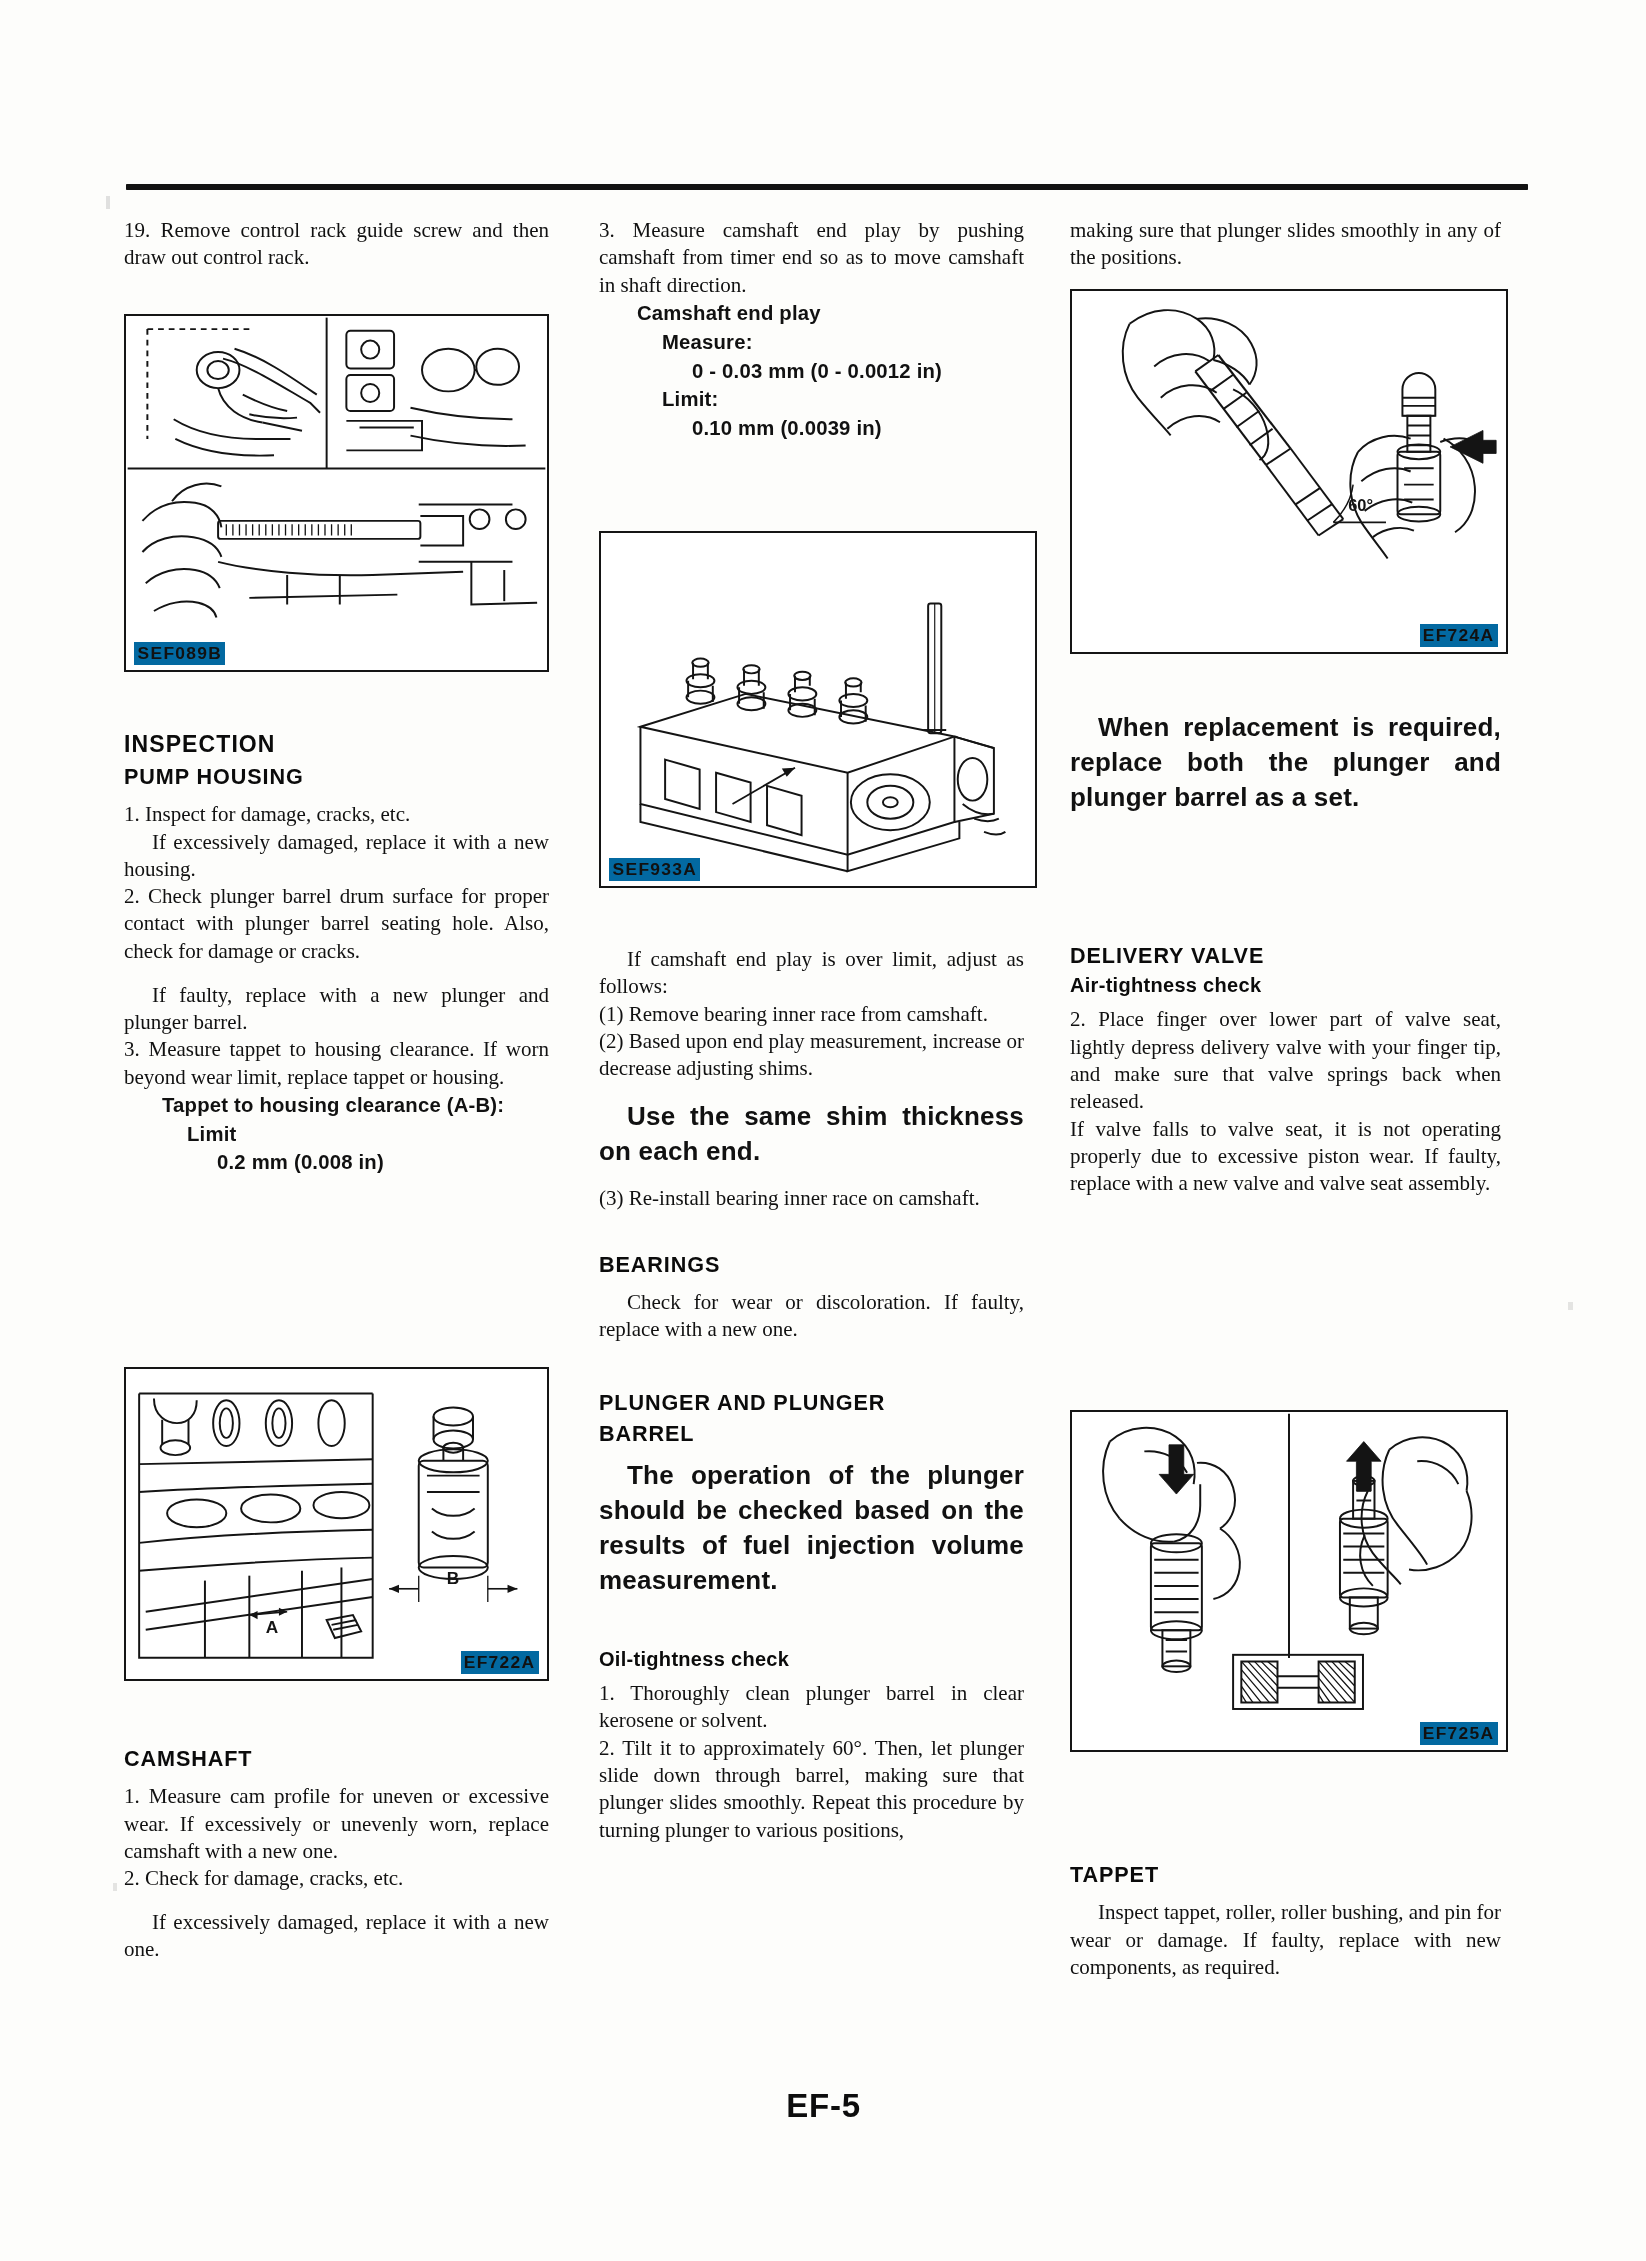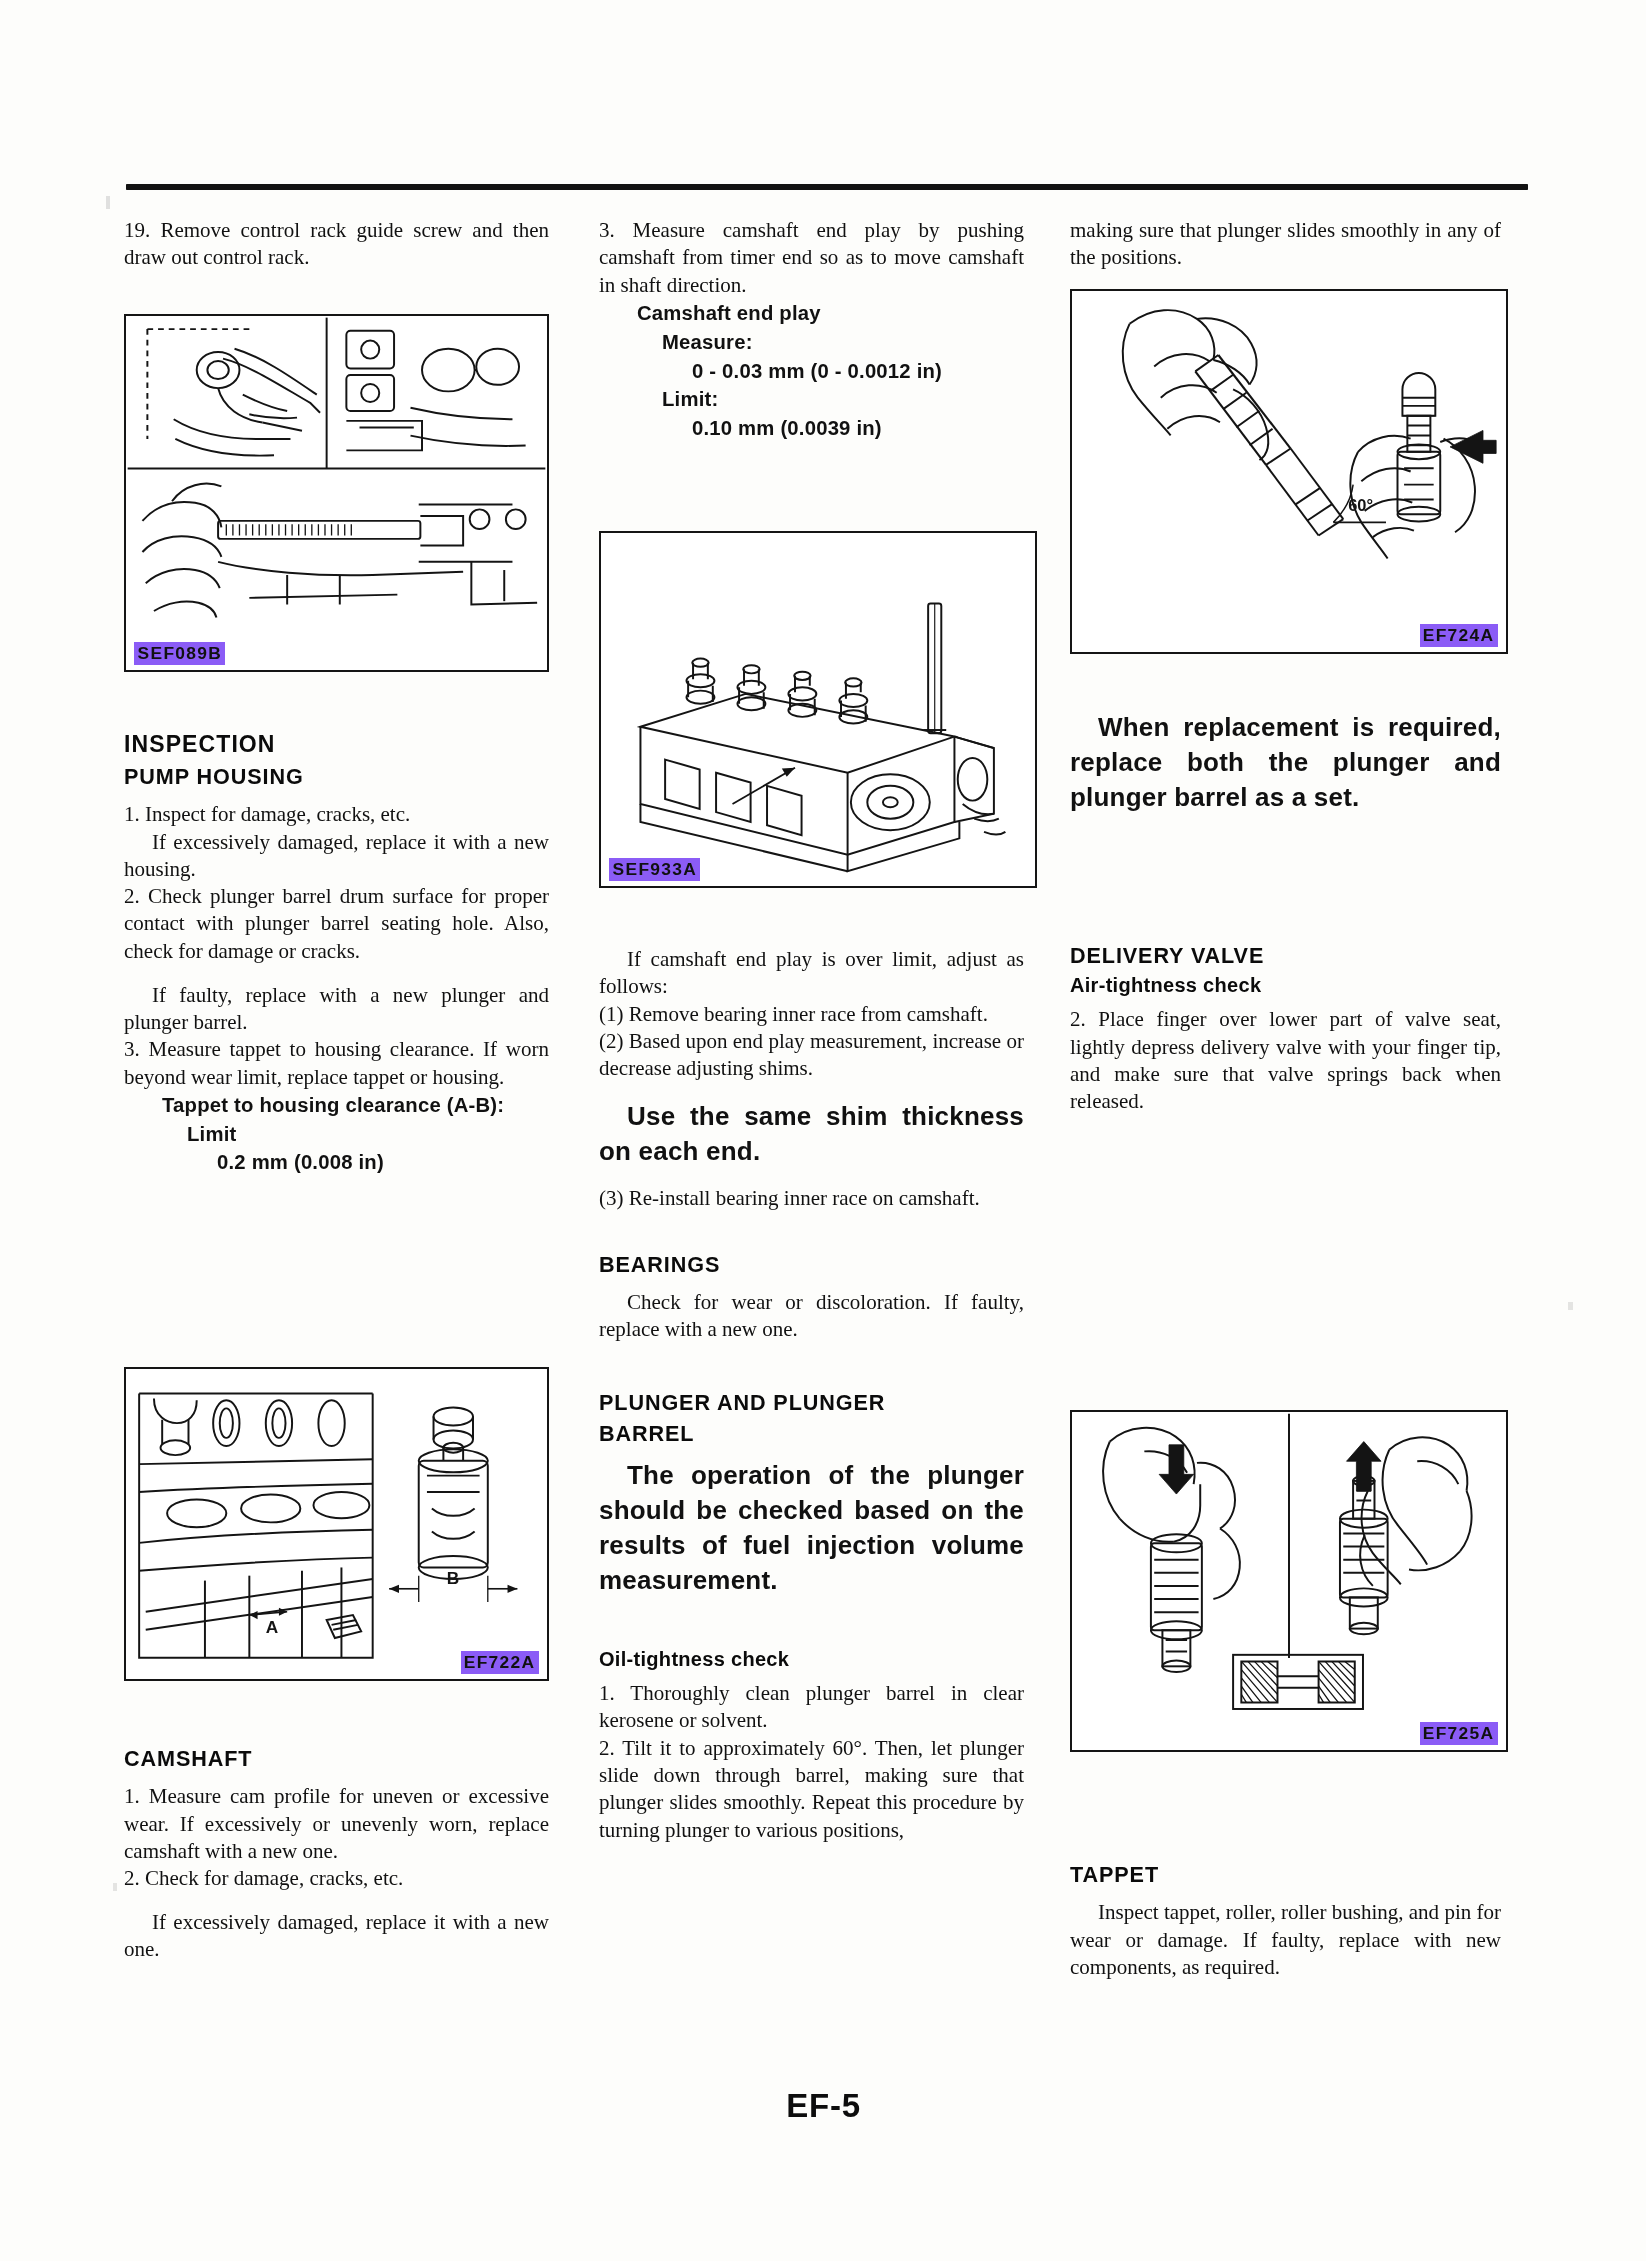--- a/index.html
+++ b/index.html
@@ -114,21 +114,21 @@
     overflow: hidden;
   }
   .fig svg { display: block; width: 100%; height: 100%; }
   .fig-code {
     position: absolute;
     font-family: "Liberation Sans", "DejaVu Sans", sans-serif;
     font-weight: bold;
     font-size: 17.4px;
     letter-spacing: 1.3px;
     color: #111;
-    background: #8b5cf6;
+    background: #0369a1;
     padding: 0.8px 3.3px;
   }
   .code-bl { left: 8.3px; bottom: 5px; }
   .code-br { right: 8.3px; bottom: 5px; }
 
   
   .page-no {
     position: absolute;
     left: 0; right: 0;
     top: 2087px;
@@ -441,20 +441,21 @@
   </div>
 
   <div class="col col-right" style="top:710px;">
     <p class="bold-note" style="text-indent:28px;">When replacement is required, replace both the plunger and plunger barrel as a set.</p>
   </div>
 
   <div class="col col-right" style="top:939px;">
     <h3 class="sub" style="margin-bottom:0;">DELIVERY VALVE</h3>
     <h3 class="sub-tight">Air-tightness check</h3>
     <p>2.    Place finger over lower part of valve seat, lightly depress delivery valve with your finger tip, and make sure that valve springs back when released.</p>
+    <p>If valve falls to valve seat, it is not operating properly due to excessive piston wear. If faulty, replace with a new valve and valve seat assembly.</p>
   </div>
 
   <div class="fig" style="left:1070px; top:1410px; width:438px; height:342px;">
     <svg viewBox="0 0 528 412" preserveAspectRatio="none">
       <g fill="none" stroke="#141414" stroke-width="2.4">
 
         <line x1="264" y1="2" x2="264" y2="300"></line>
 
         <path d="M46 36 C 68 16, 102 14, 126 30 C 146 44, 152 66, 148 88"></path>
         <path d="M46 36 C 32 66, 36 104, 58 130"></path>

